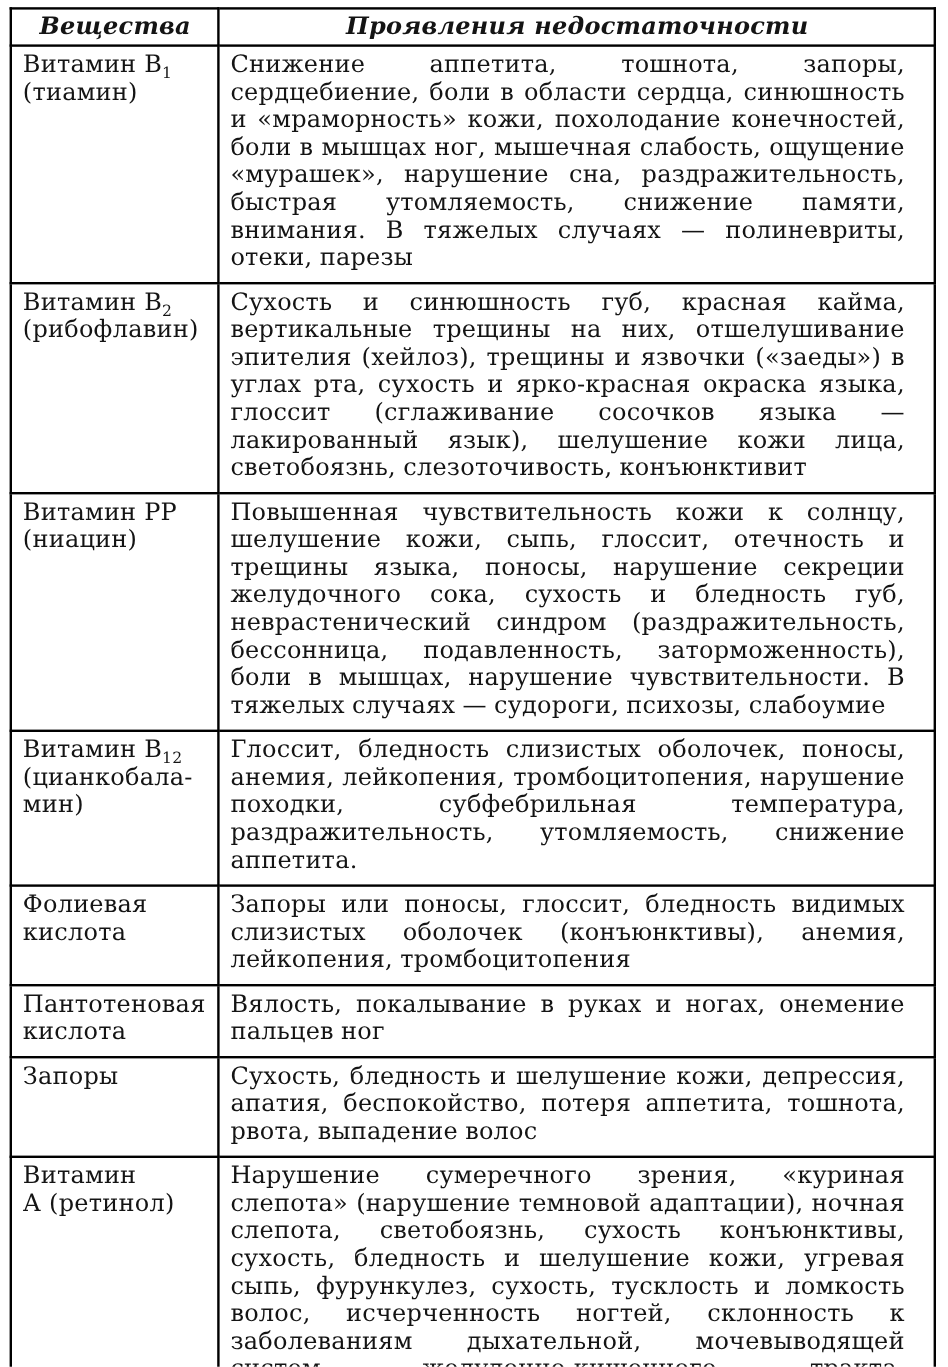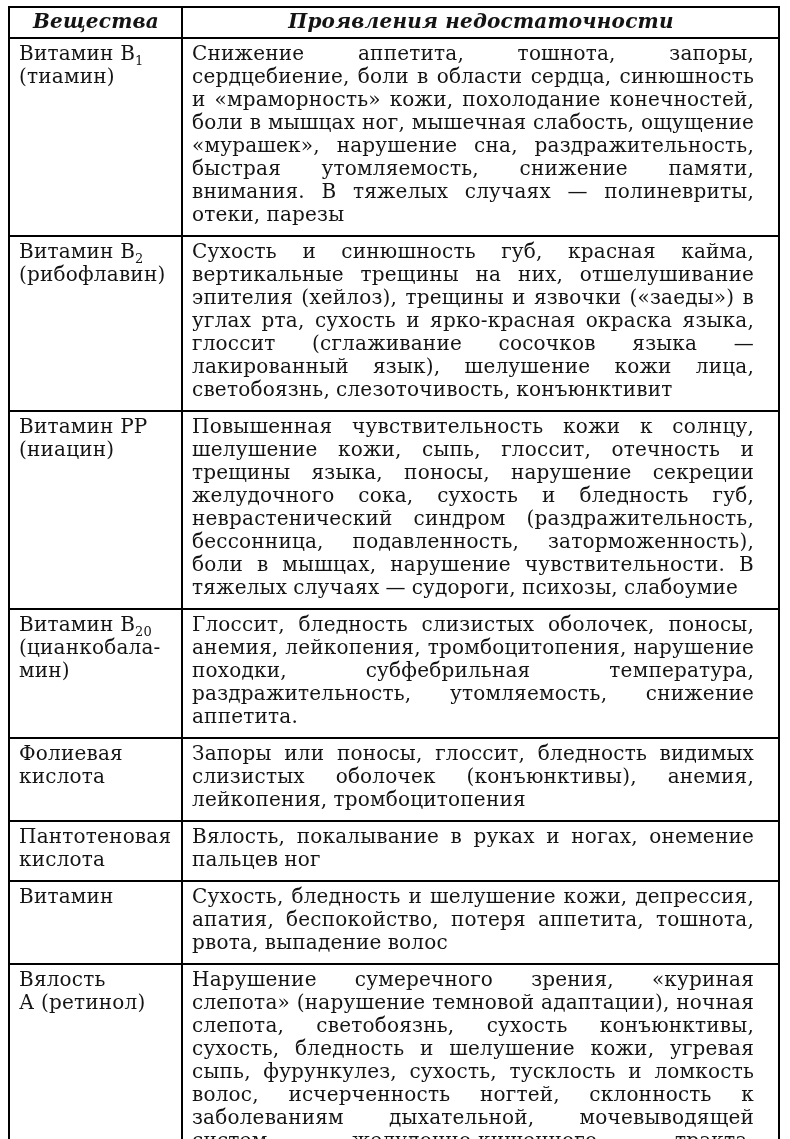--- a/index.html
+++ b/index.html
@@ -72,34 +72,34 @@
         </tr>
         <tr>
           <td class="substance"><span>Витамин В</span><sub>2</sub><br><span>(рибофлавин)</span></td>
           <td class="symptoms">Сухость и синюшность губ, красная кайма, вертикальные трещины на них, отшелушивание эпителия (хейлоз), трещины и язвочки («заеды») в углах рта, сухость и ярко-красная окраска языка, глоссит (сглаживание сосочков языка — лакированный язык), шелушение кожи лица, светобоязнь, слезоточивость, конъюнктивит</td>
         </tr>
         <tr>
           <td class="substance"><span>Витамин РР</span><br><span>(ниацин)</span></td>
           <td class="symptoms">Повышенная чувствительность кожи к солнцу, шелушение кожи, сыпь, глоссит, отечность и трещины языка, поносы, нарушение секреции желудочного сока, сухость и бледность губ, неврастенический синдром (раздражительность, бессонница, подавленность, заторможенность), боли в мышцах, нарушение чувствительности. В тяжелых случаях — судороги, психозы, слабоумие</td>
         </tr>
         <tr>
-          <td class="substance"><span>Витамин В</span><sub>20</sub><br><span>(цианкобала-</span><br><span>мин)</span></td>
+          <td class="substance"><span>Витамин В</span><sub>12</sub><br><span>(цианкобала-</span><br><span>мин)</span></td>
           <td class="symptoms">Глоссит, бледность слизистых оболочек, поносы, анемия, лейкопения, тромбоцитопения, нарушение походки, субфебрильная температура, раздражительность, утомляемость, снижение аппетита.</td>
         </tr>
         <tr>
           <td class="substance"><span>Фолиевая</span><br><span>кислота</span></td>
           <td class="symptoms">Запоры или поносы, глоссит, бледность видимых слизистых оболочек (конъюнктивы), анемия, лейкопения, тромбоцитопения</td>
         </tr>
         <tr>
           <td class="substance"><span>Пантотеновая</span><br><span>кислота</span></td>
           <td class="symptoms">Вялость, покалывание в руках и ногах, онемение пальцев ног</td>
         </tr>
         <tr>
-          <td class="substance"><span>Витамин</span></td>
+          <td class="substance"><span>Запоры</span></td>
           <td class="symptoms">Сухость, бледность и шелушение кожи, депрессия, апатия, беспокойство, потеря аппетита, тошнота, рвота, выпадение волос</td>
         </tr>
         <tr>
-          <td class="substance"><span>Вялость</span><br><span>А (ретинол)</span></td>
+          <td class="substance"><span>Витамин</span><br><span>А (ретинол)</span></td>
           <td class="symptoms">Нарушение сумеречного зрения, «куриная слепота» (нарушение темновой адаптации), ночная слепота, светобоязнь, сухость конъюнктивы, сухость, бледность и шелушение кожи, угревая сыпь, фурункулез, сухость, тусклость и ломкость волос, исчерченность ногтей, склонность к заболеваниям дыхательной, мочевыводящей систем, желудочно-кишечного тракта, инфекционным заболеваниям</td>
         </tr>
       </tbody>
   </table>
 </div>
 
 </body></html>

